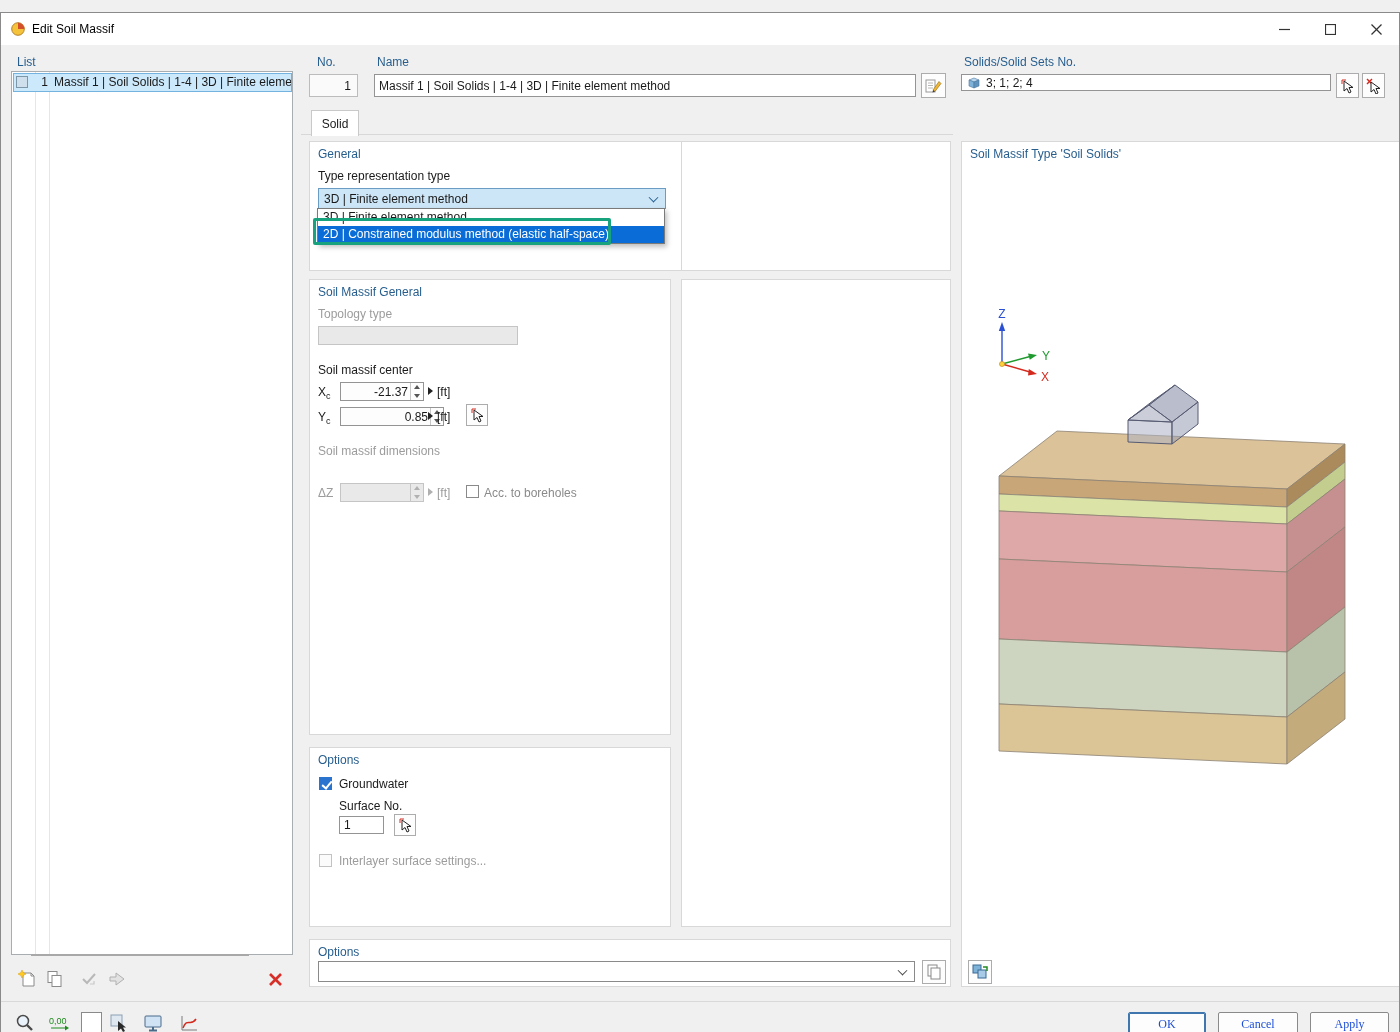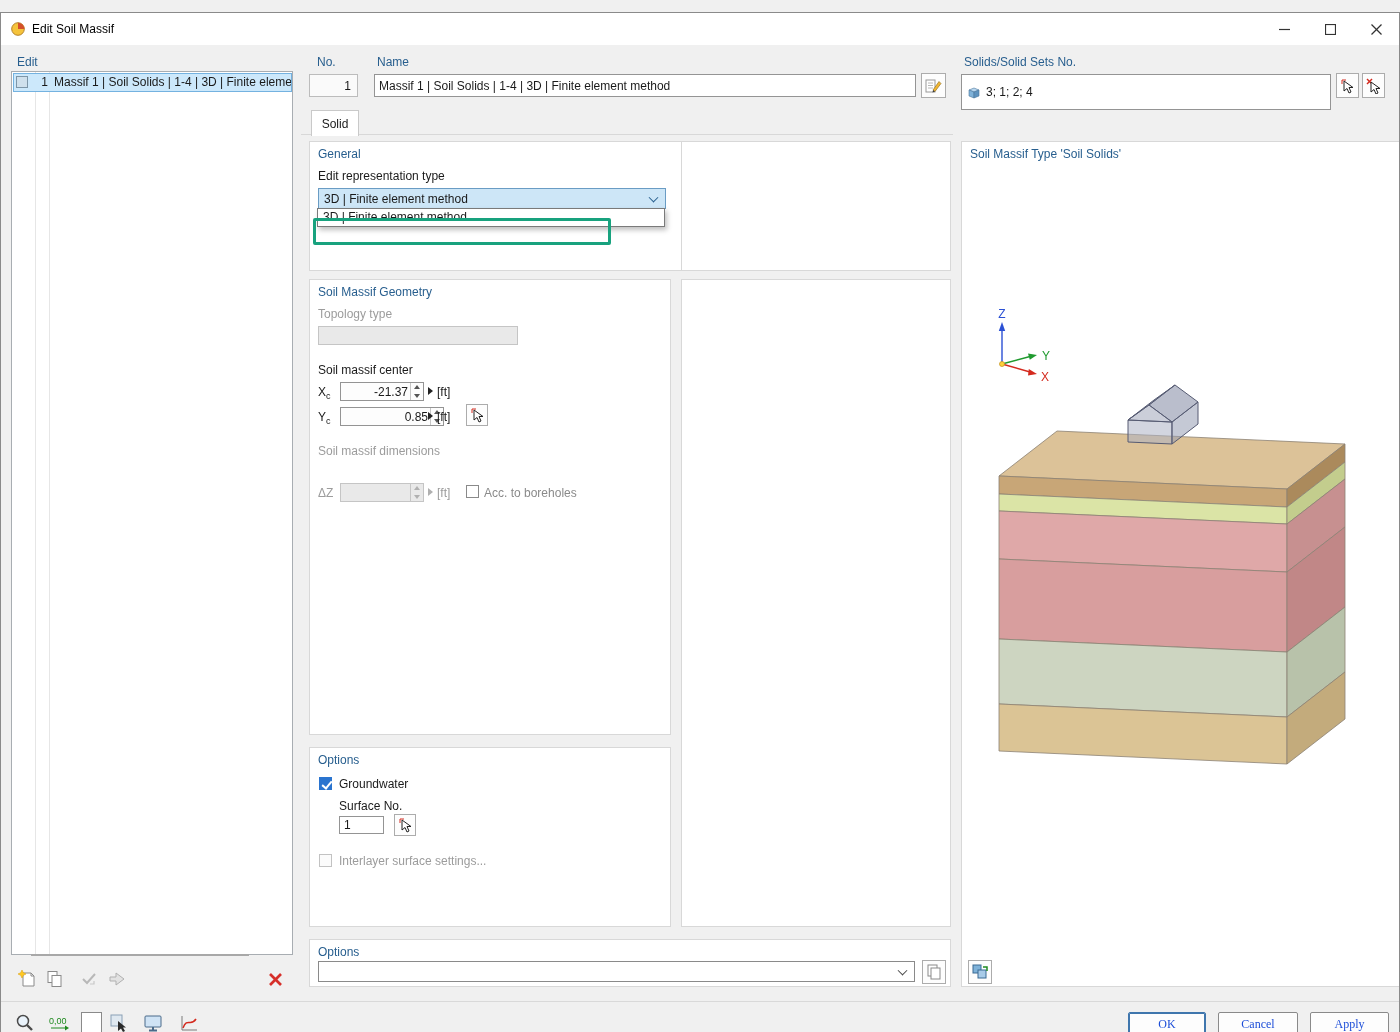--- a/index.html
+++ b/index.html
@@ -104,21 +104,21 @@
         </svg>
     </button>
     <button class="wbtn" style="right:0">
       <svg width="11" height="11">
           <line x1="0.5" y1="0.5" x2="10.5" y2="10.5" stroke="#333" stroke-width="1.2"></line>
           <line x1="10.5" y1="0.5" x2="0.5" y2="10.5" stroke="#333" stroke-width="1.2"></line>
         </svg>
     </button>
   </div>
 
-  <span class="lbl blue" style="left:16px;top:42px">Edit</span>
+  <span class="lbl blue" style="left:16px;top:42px">List</span>
   <div class="listbox" style="left:10px;top:58px;width:282px;height:884px">
     <div class="col-line" style="left:23px"></div>
     <div class="col-line" style="left:37px"></div>
     <div class="listrow">
       <span class="swatch"></span>
       <span class="rowno">1</span>
       <span class="rowtext">Massif 1 | Soil Solids | 1-4 | 3D | Finite element m</span>
     </div>
   </div>
   <div class="splitter" style="left:30px;top:941px;width:218px"></div>
@@ -166,21 +166,21 @@
       <rect x="1" y="3" width="9" height="12" fill="#fff" stroke="#9a9a9a"></rect>
       <line x1="3" y1="6" x2="8" y2="6" stroke="#b8b8b8"></line>
       <line x1="3" y1="8.5" x2="8" y2="8.5" stroke="#b8b8b8"></line>
       <line x1="3" y1="11" x2="8" y2="11" stroke="#b8b8b8"></line>
       <polygon points="8,13 14,4.5 16,6.5 10,14.5" fill="#f2b632" stroke="#8a6a1a" stroke-width="0.6"></polygon>
       <polygon points="8,13 10,14.5 7.5,15.5" fill="#3a3a3a"></polygon>
     </svg>
   </button>
 
   <span class="lbl blue" style="left:963px;top:42px">Solids/Solid Sets No.</span>
-  <div class="iconfield" style="left:960px;top:61px;width:370px;height:36px">
+  <div class="iconfield" style="left:960px;top:61px;width:370px;height:17px">
     <svg width="14" height="13">
       <polygon points="2,4 7,2 12,4 7,6" fill="#b9d7ef" stroke="#4a769c" stroke-width="0.6"></polygon>
       <polygon points="2,4 7,6 7,12 2,10" fill="#7fb2d9" stroke="#4a769c" stroke-width="0.6"></polygon>
       <polygon points="12,4 7,6 7,12 12,10" fill="#5e93bf" stroke="#4a769c" stroke-width="0.6"></polygon>
     </svg>
     <span>3; 1; 2; 4</span>
   </div>
   <button class="sqbtn" style="left:1335px;top:60px;width:23px;height:25px">
     <svg width="15" height="16">
       <line x1="2" y1="2" x2="2" y2="6" stroke="#d42a1e"></line>
@@ -197,39 +197,42 @@
   </button>
 
   <div class="tabstrip" style="left:300px;top:97px;width:652px;height:25px">
     <div class="tab">
       <span>Solid</span>
     </div>
   </div>
 
   <div class="panel" style="left:308px;top:128px;width:434px;height:130px">
     <div class="phead">General</div>
-    <span class="lbl" style="left:8px;top:27px">Edit representation type</span>
+    <span class="lbl" style="left:8px;top:27px">Type representation type</span>
     <div class="combo focusblue" style="left:8px;top:46px;width:348px;height:21px">
       <span>3D | Finite element method</span>
       <span class="chev"></span>
     </div>
   </div>
 
   <div class="droplist" style="left:316px;top:195px;width:348px">
     <div class="dropitem">
       <span>3D | Finite element method</span>
     </div>
+    <div class="dropitem selected">
+      <span>2D | Constrained modulus method (elastic half-space)</span>
+    </div>
   </div>
   <div class="annotation" style="left:312px;top:205px;width:298px;height:27px"></div>
 
   <div class="panel" style="left:680px;top:128px;width:270px;height:130px"></div>
   <div class="panel" style="left:680px;top:266px;width:270px;height:648px"></div>
 
   <div class="panel" style="left:308px;top:266px;width:362px;height:456px">
-    <div class="phead">Soil Massif Geometry</div>
+    <div class="phead">Soil Massif General</div>
     <span class="lbl gray" style="left:8px;top:27px">Topology type</span>
     <input class="disinput" style="left: 8px; top: 46px; width: 200px; height: 19px;" disabled="" value="">
 
     <span class="lbl" style="left:8px;top:83px">Soil massif center</span>
 
     <span class="lbl" style="left:8px;top:105px"><span>X</span><sub style="font-size:9px">c</sub></span>
     <div class="spin" style="left:30px;top:102px;width:84px">
       <input value="-21.37" style="">
       <div class="spinbtns">
           <div class="up"></div>

